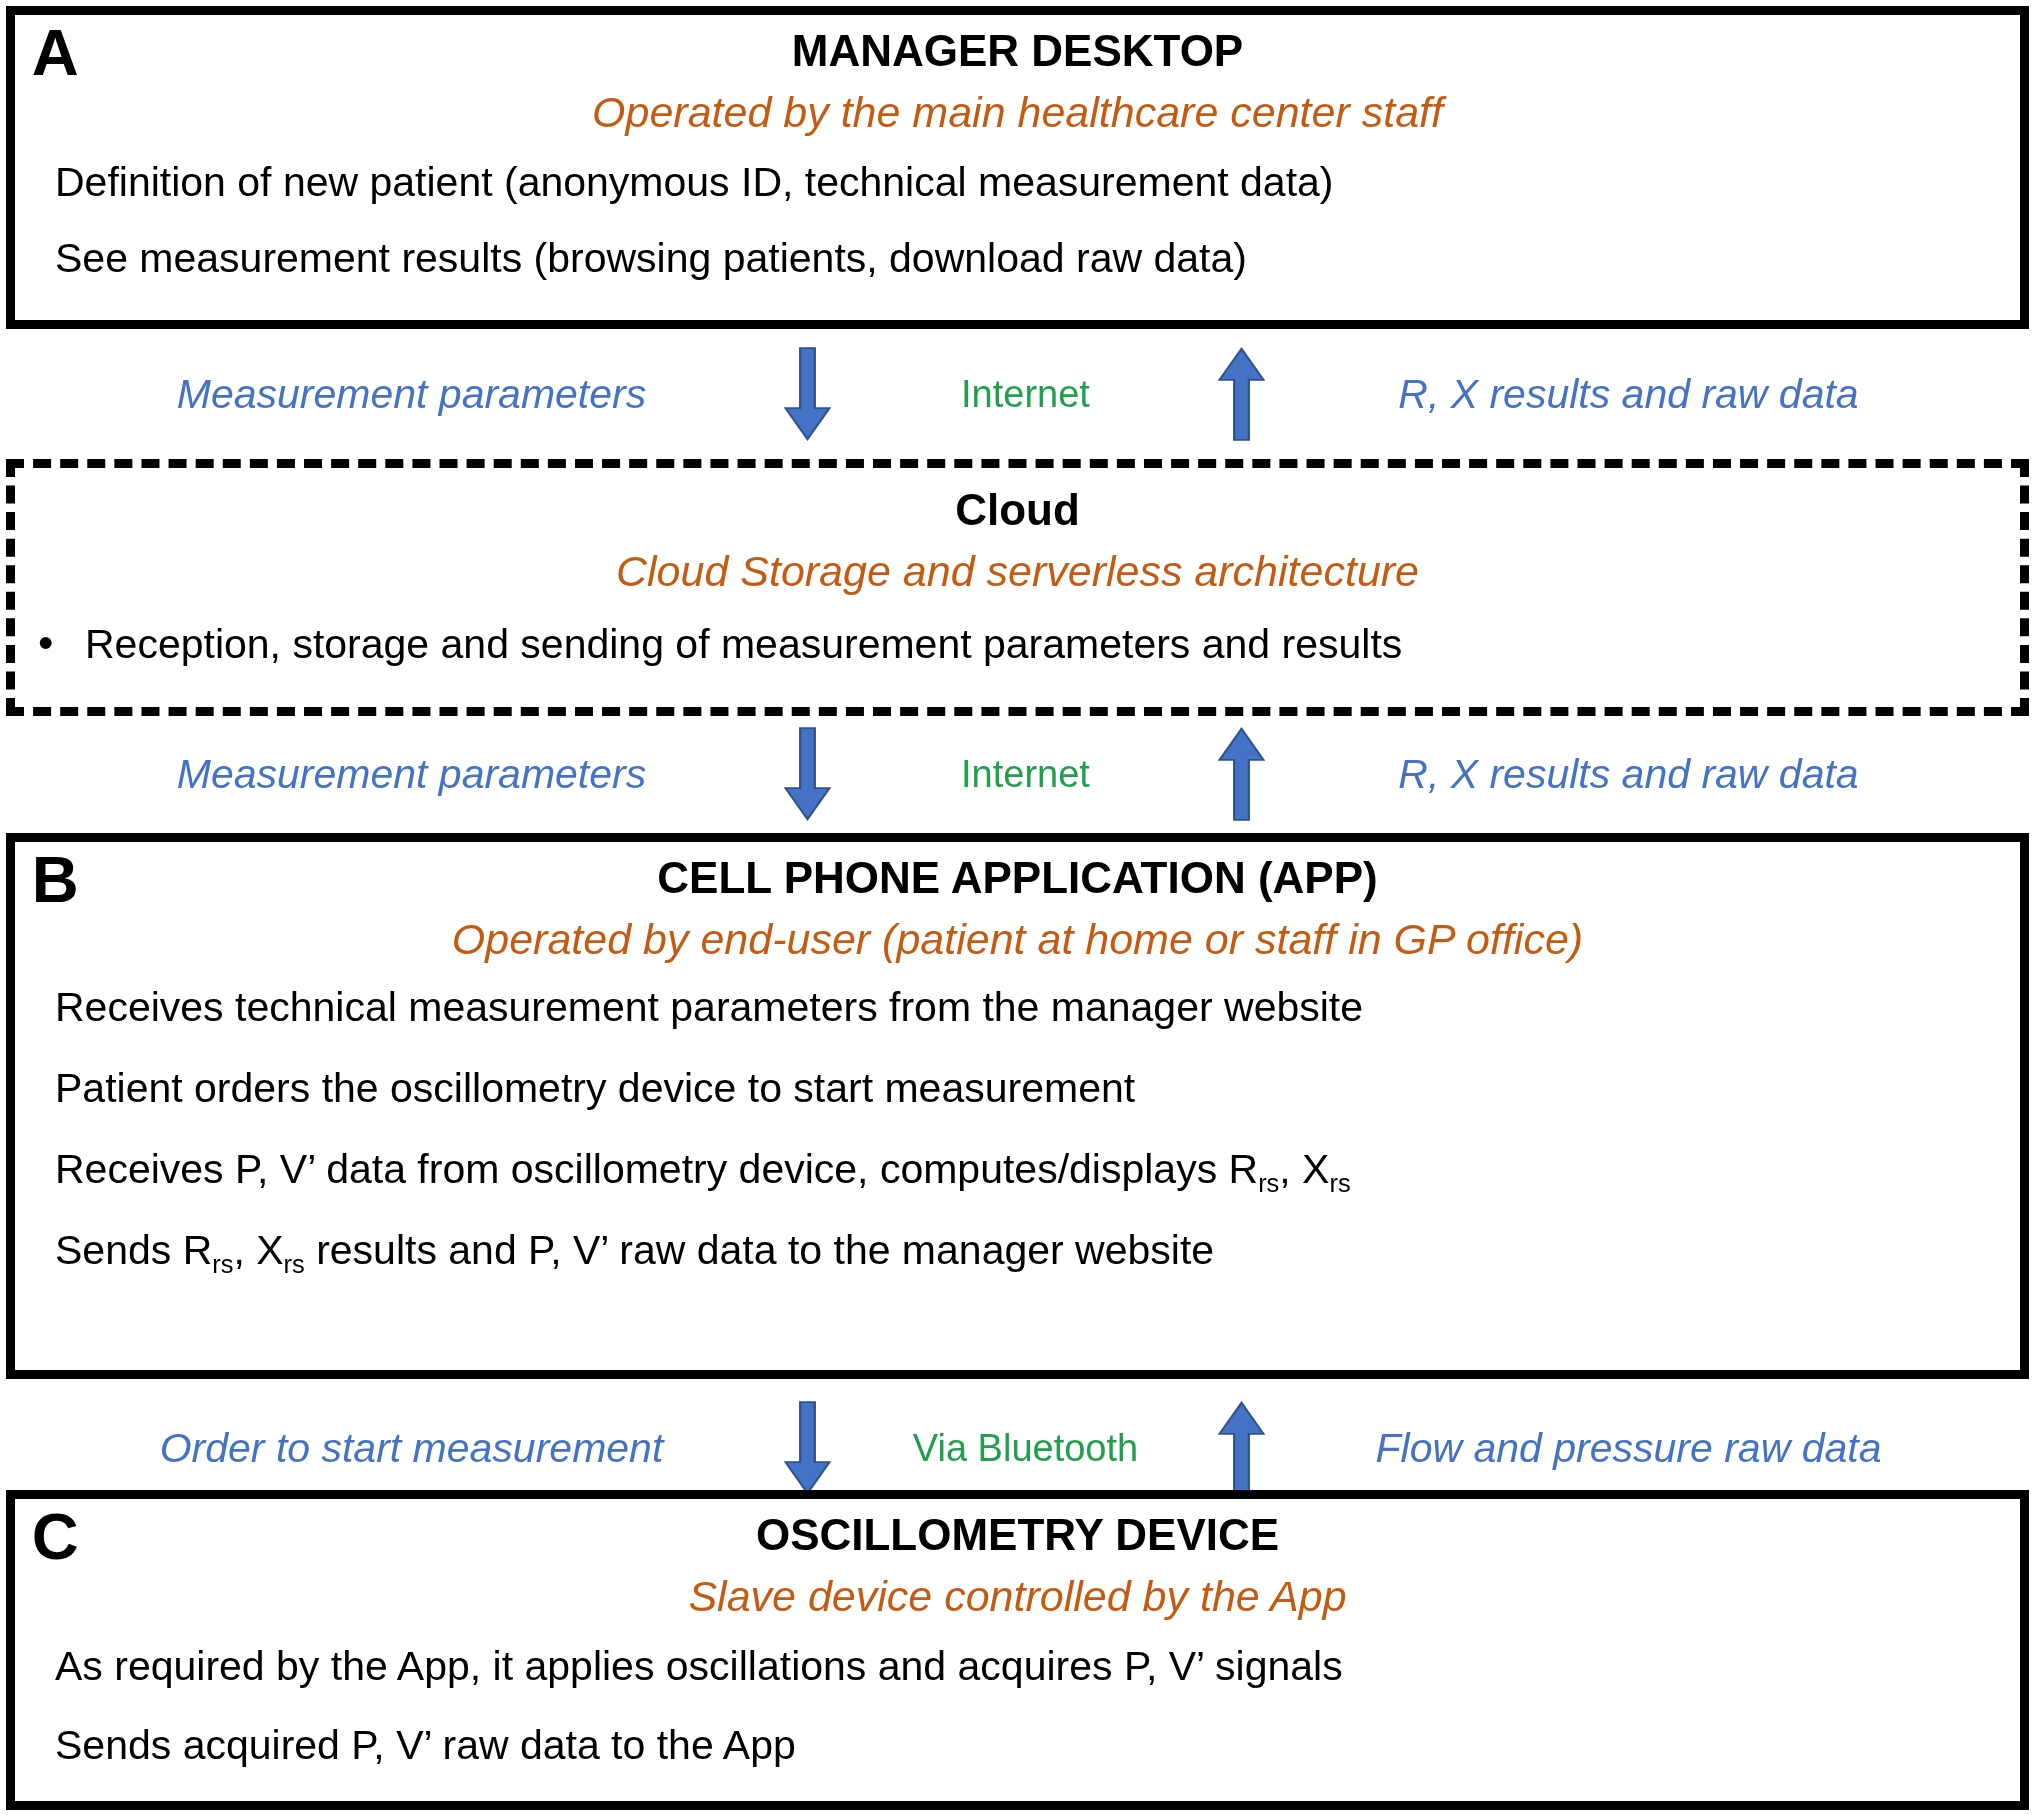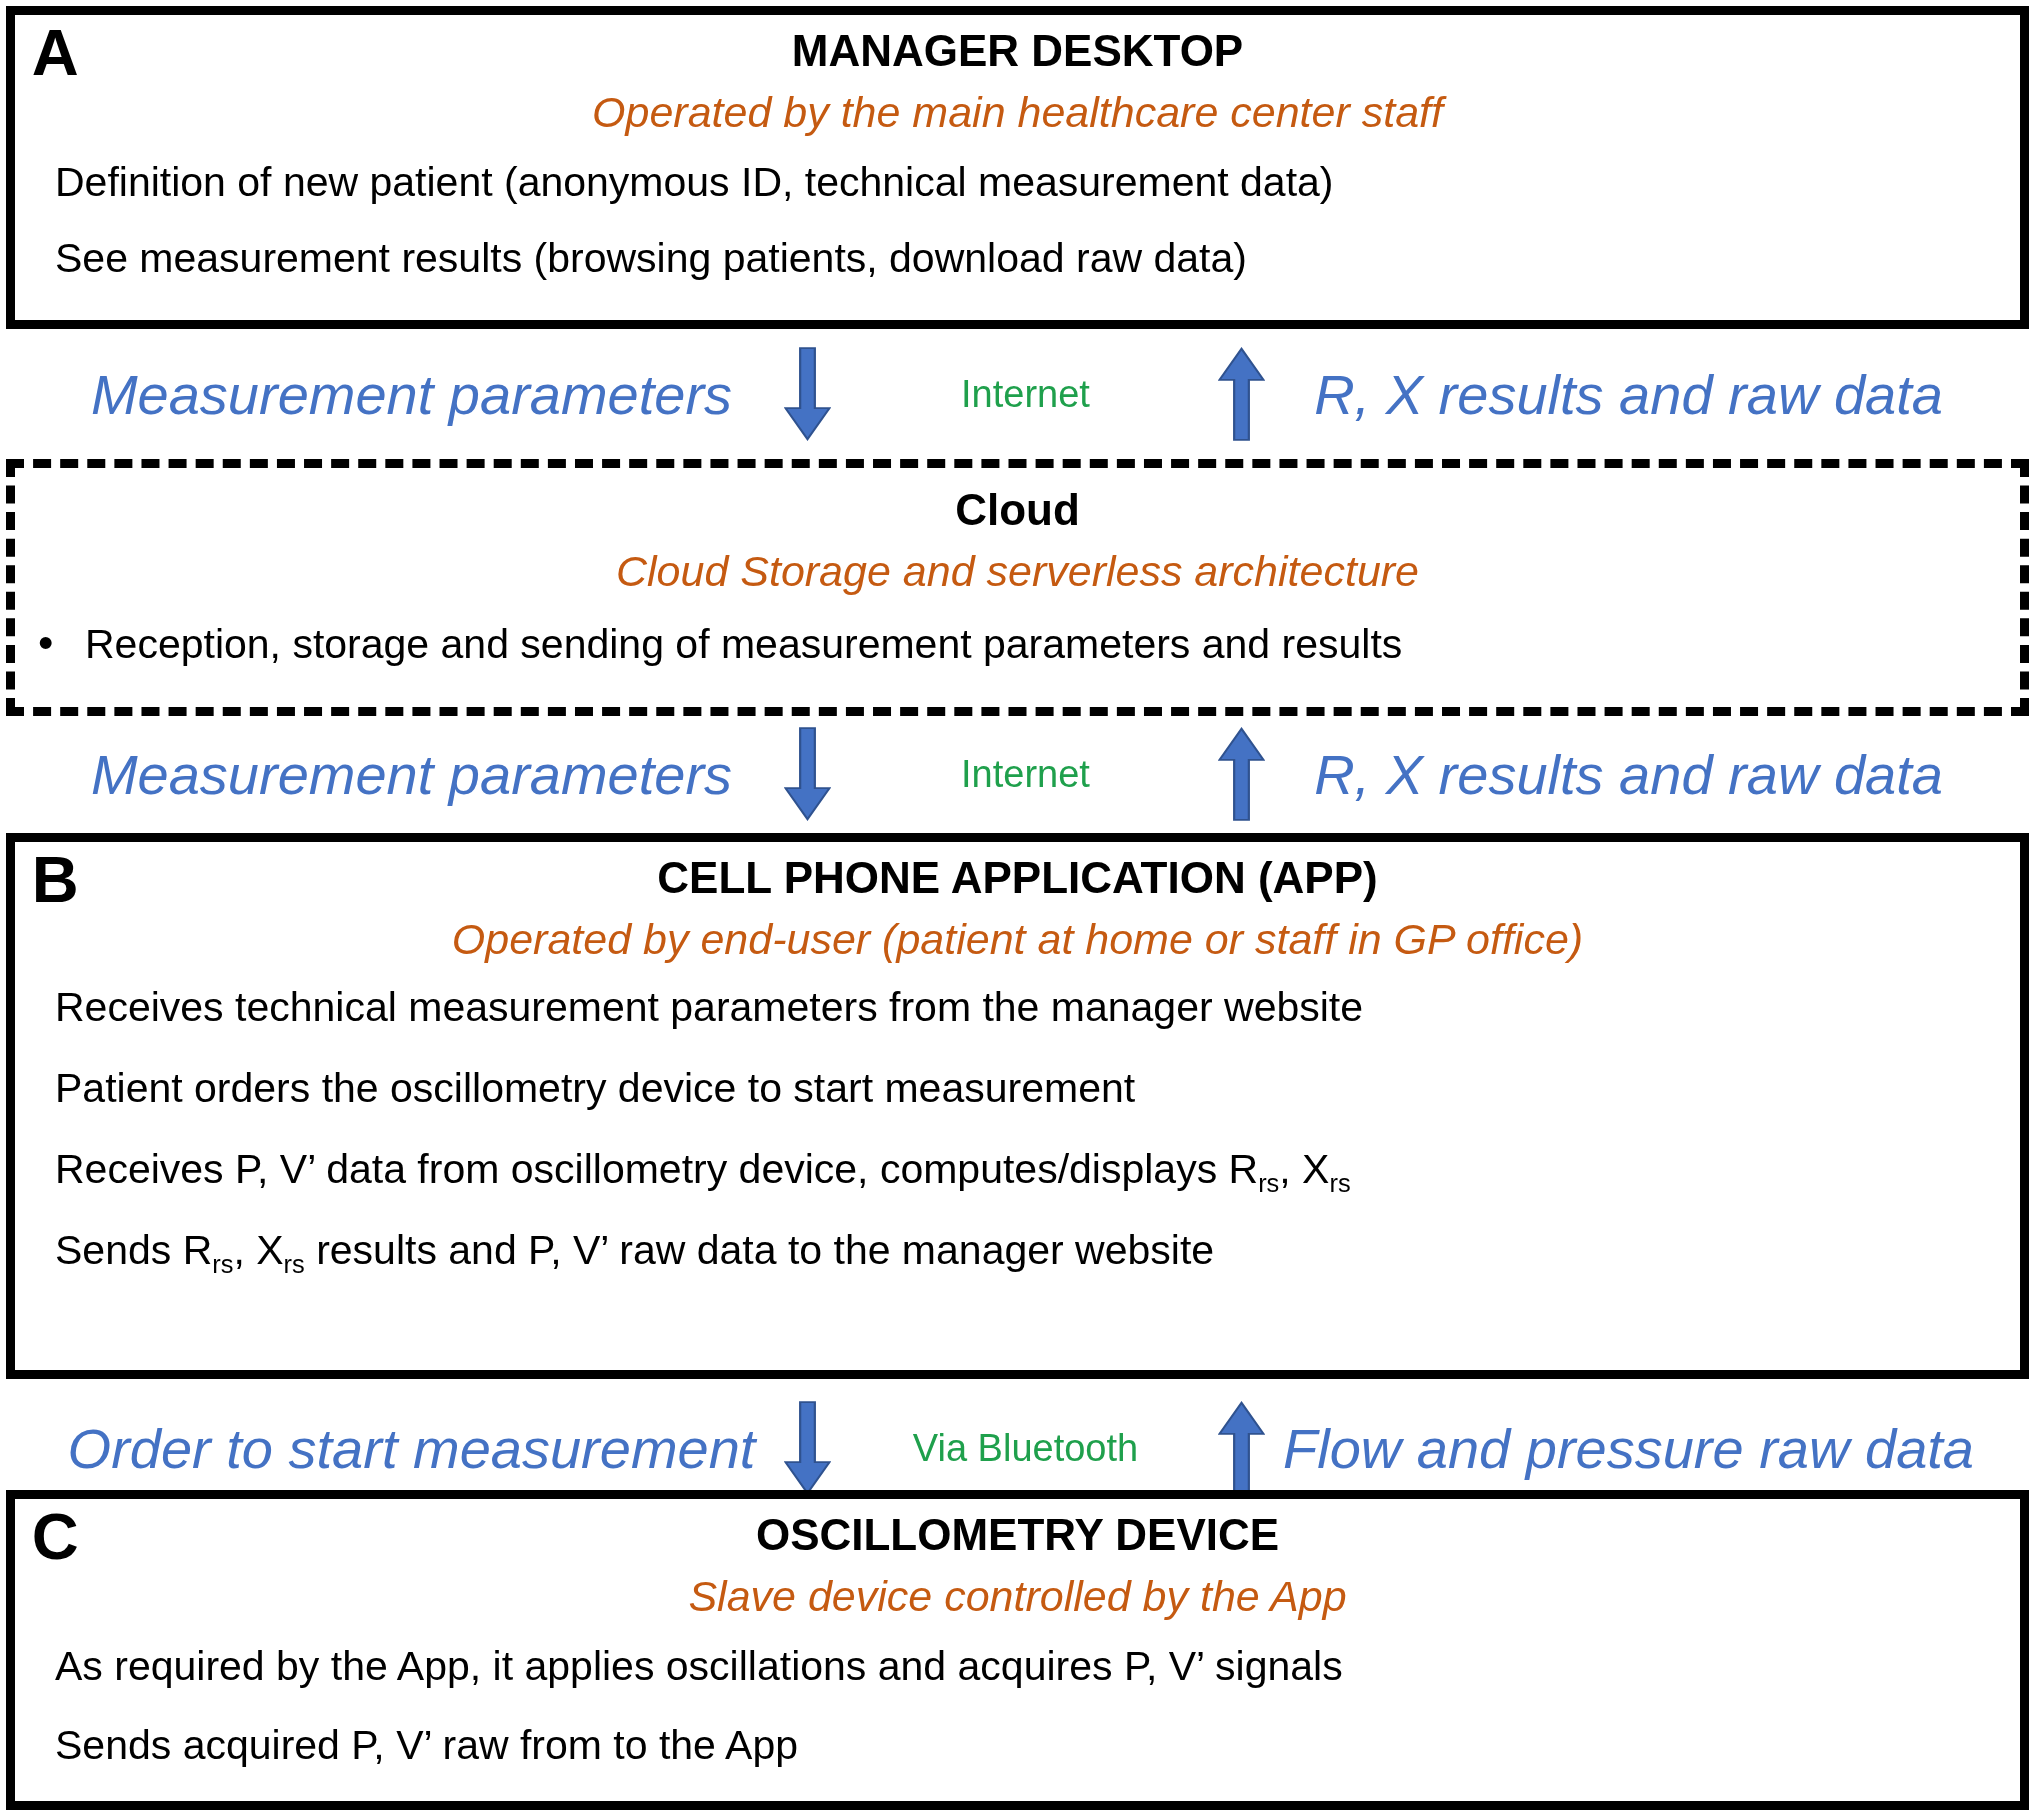--- a/index.html
+++ b/index.html
@@ -32,21 +32,21 @@
   sub{font-size:62%;line-height:0;}
 
   .connector{position:absolute;left:6px;width:2023px;}
   #row-1{top:329px;height:130px;}
   #row-2{top:715px;height:118px;}
   #row-3{top:1379px;height:138px;}
   .connector>span{position:absolute;top:50%;transform:translateY(-50%);display:block;text-align:center;}
   .c-left{left:40px;width:731px;}
   .c-mid{left:837px;width:365px;}
   .c-right{left:1265px;width:715px;}
-  .c-left,.c-right{font-size:56px;font-style:italic;color:var(--blue);white-space:nowrap;}
+  .c-left,.c-right{font-size:41px;font-style:italic;color:var(--blue);white-space:nowrap;}
   .c-mid{font-size:38px;color:var(--green);white-space:nowrap;}
   .c-arrow{width:47px;}
   .c-down{left:778px;}
   .c-up{left:1212px;}
   .c-arrow svg{display:block;width:47px;height:94px;}
   .arrow-shape{fill:var(--blue);stroke:var(--blue-dark);stroke-width:3;stroke-linejoin:miter;}
 </style>
 </head>
 <body>
 
@@ -129,18 +129,18 @@
     </span>
     <span class="c-right">Flow and pressure raw data</span>
   </div>
 
   <section class="panel" id="box-c">
     <span class="corner">C</span>
     <div class="title">OSCILLOMETRY DEVICE</div>
     <div class="subtitle">Slave device controlled by the App</div>
     <ul class="bullets">
         <li>As required by the App, it applies oscillations and acquires P, V’ signals</li>
-        <li>Sends acquired P, V’ raw from to the App</li>
+        <li>Sends acquired P, V’ raw data to the App</li>
       </ul>
   </section>
 
 </div>
 
 
 </body></html>

